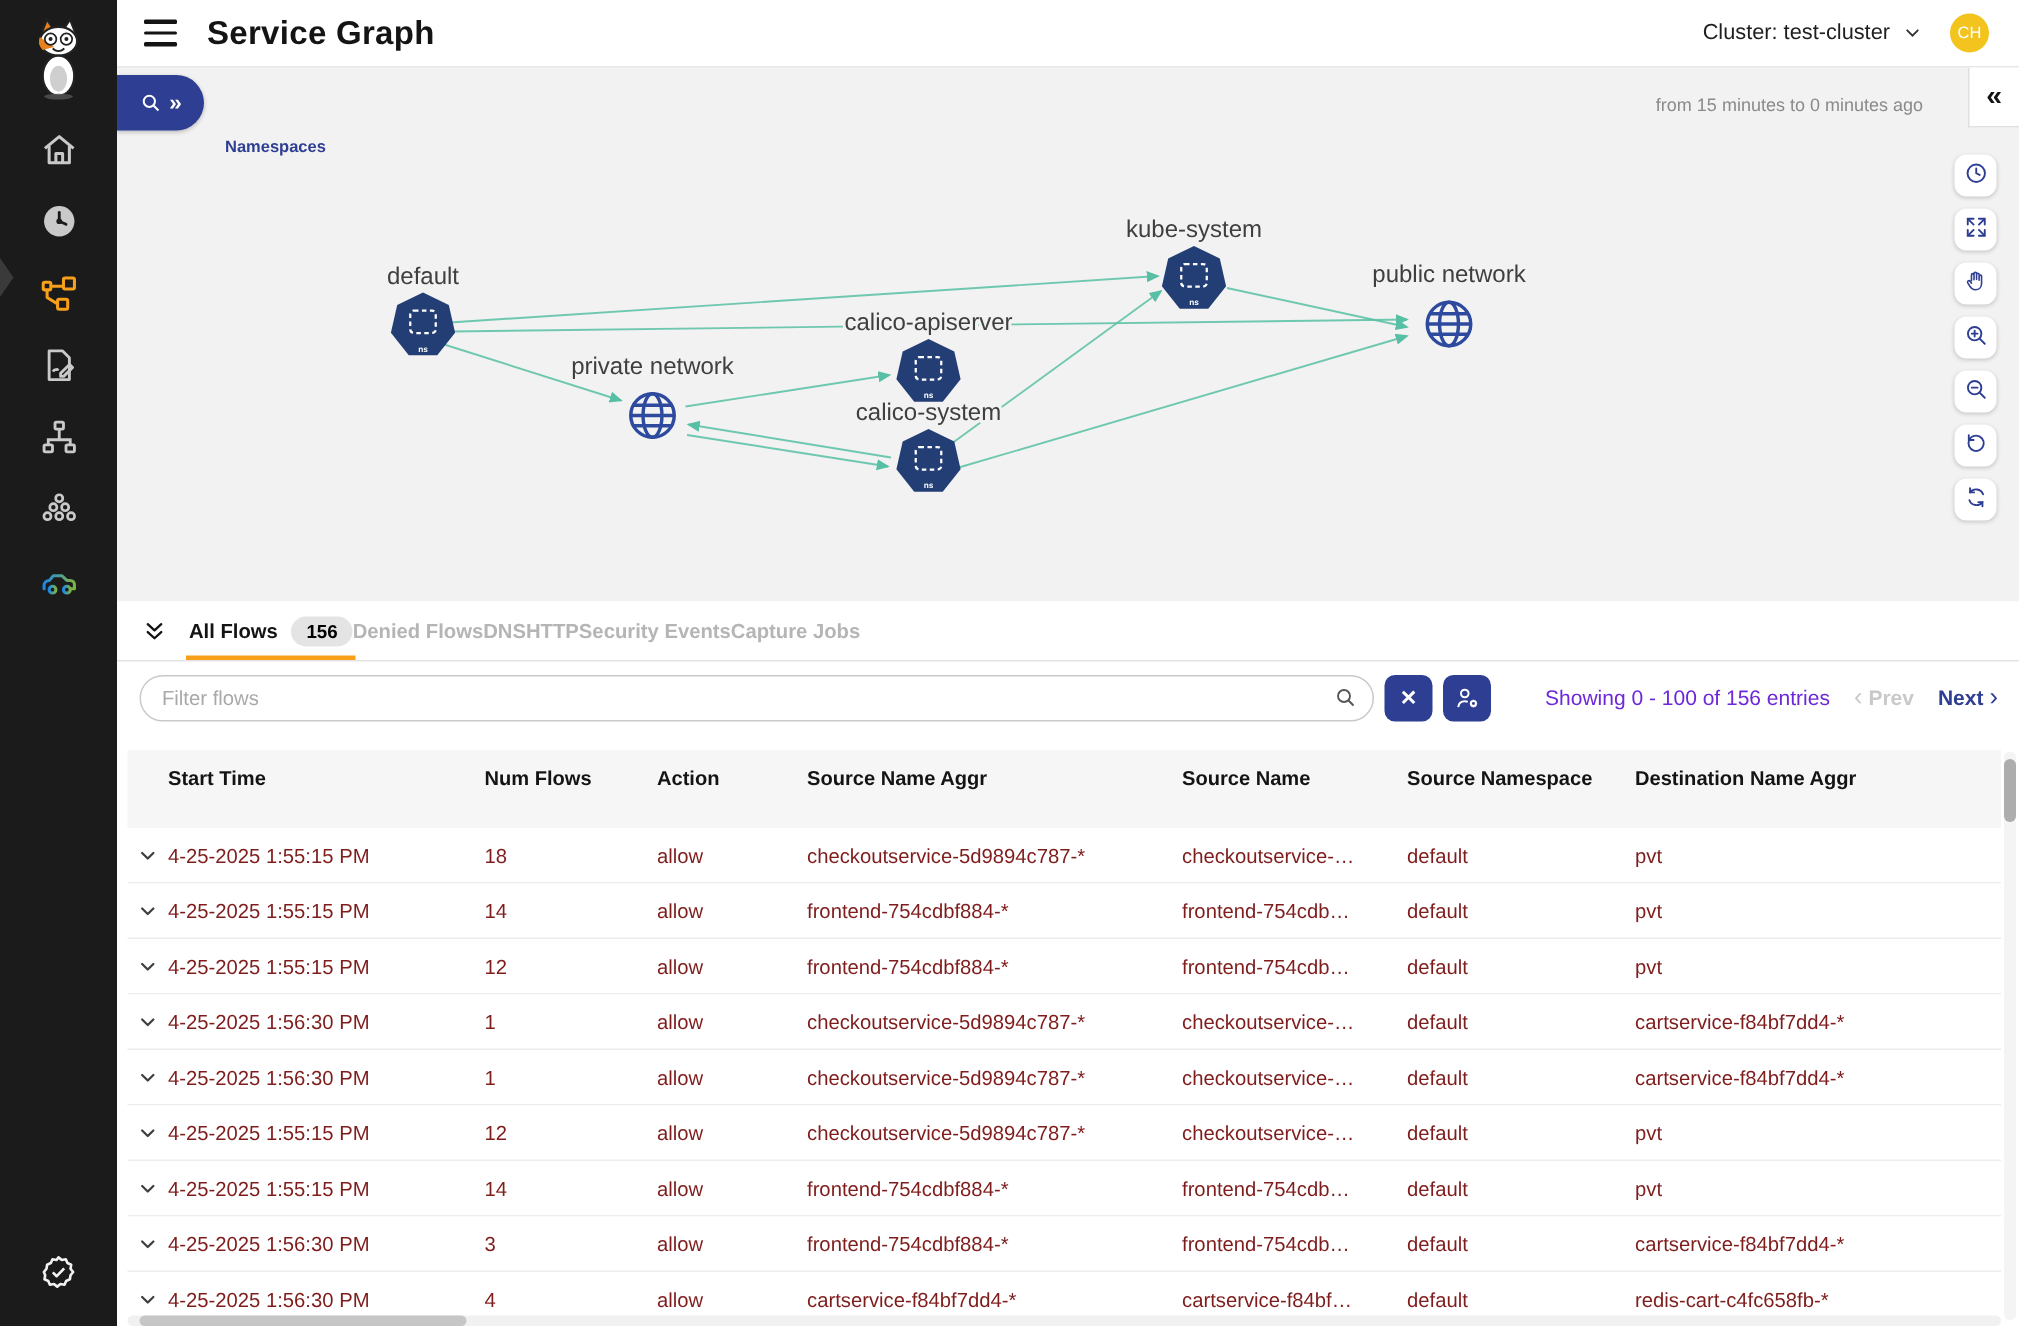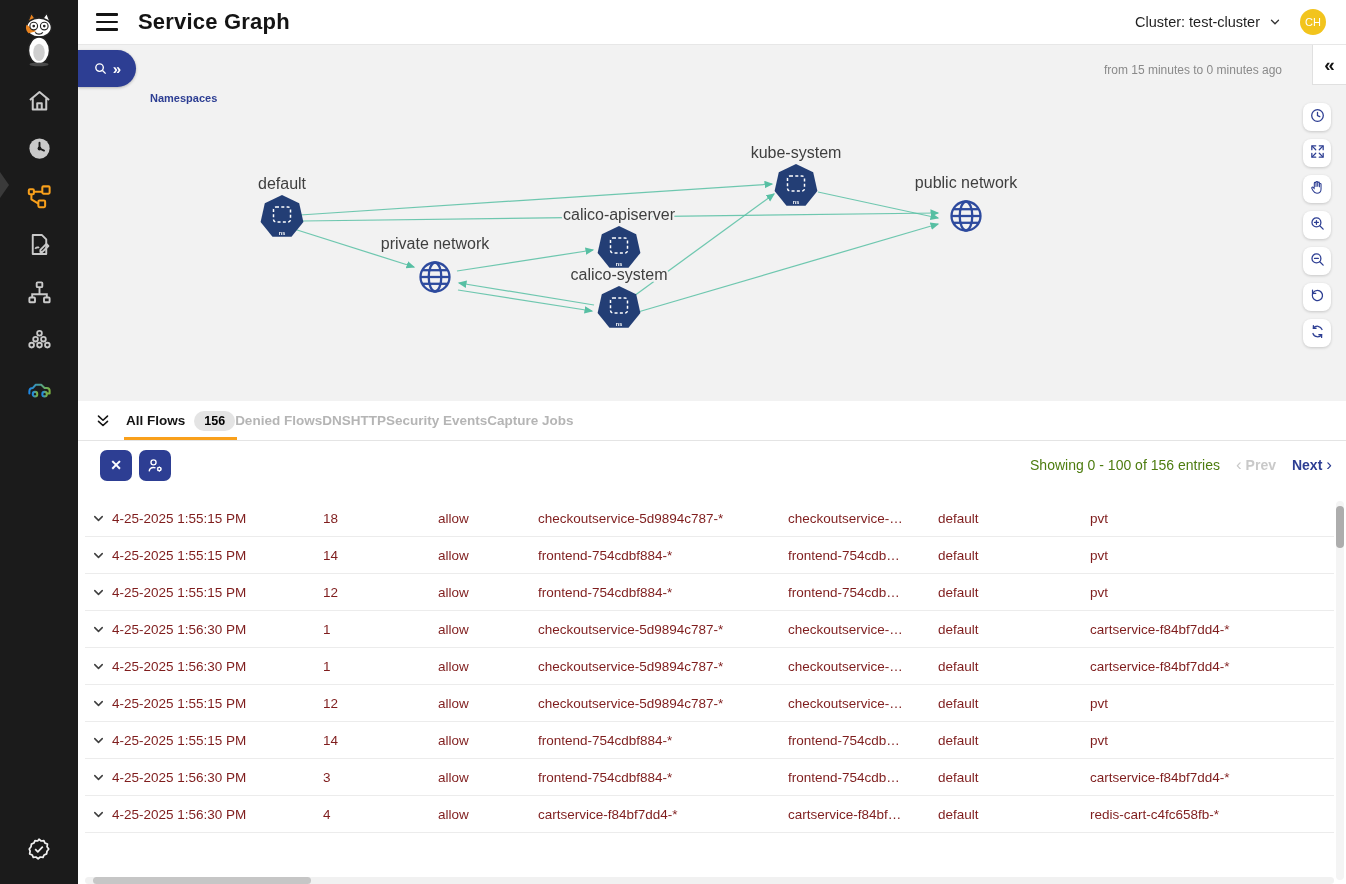--- a/index.html
+++ b/index.html
@@ -60,21 +60,21 @@
   .filter-row{height:48px;display:flex;align-items:center;padding:0 14px 0 15px;}
   .filter-wrap{position:relative;width:823px;height:31px;}
   .filter-wrap input{width:100%;height:100%;border:1px solid #c9c9c9;border-radius:16px;padding:0 34px 0 14px;font-size:13.5px;color:#333;outline:none;background:#fff;}
   .filter-wrap input::placeholder{color:#a9a9a9;}
   .f-search{position:absolute;right:11px;top:7px;color:#555;}
   .f-search svg{width:16px;height:16px;}
   .btn-x,.btn-gear{margin-left:7px;width:32px;height:31px;background:var(--navy);border:none;border-radius:7px;color:#fff;cursor:pointer;display:flex;align-items:center;justify-content:center;}
   .btn-x{font-size:14px;font-weight:700;}
   .btn-gear svg{width:19px;height:19px;}
   .spacer{flex:1;}
-  .showing{font-size:14px;color:#4d7c0f;}
+  .showing{font-size:14px;color:#6d28d9;}
   .pager{display:flex;align-items:center;gap:16px;margin-left:16px;}
   .prev,.next{display:flex;align-items:center;gap:4px;font-size:14px;font-weight:700;cursor:pointer;}
   .prev{color:#c9c9c9;}
   .next{color:var(--navy);}
   .pchev{font-size:17px;font-weight:400;}
 
   .table{margin:11px 12px 0 7px;}
   .trow,.thead{display:grid;grid-template-columns:27px 211px 115px 100px 250px 150px 152px 1fr;align-items:center;}
   .thead{background:#f6f6f6;min-height:52px;align-items:start;padding-top:11px;font-size:13.4px;font-weight:700;color:#141414;}
   .thead div{line-height:1.2;padding-right:14px;}
@@ -376,20 +376,31 @@
           <div class="tab">
             <span>Security Events</span>
           </div>
           <div class="tab">
             <span>Capture Jobs</span>
           </div>
         </div>
     </div>
 
     <div class="filter-row">
+      <div class="filter-wrap">
+        <input placeholder="Filter flows" style="">
+        <span class="f-search">
+          <svg viewBox="0 0 24 24">
+              <g fill="none" stroke="currentColor" stroke-width="1.9">
+                <circle cx="10.5" cy="10.5" r="6"></circle>
+                <path d="M15 15l5 5"></path>
+              </g>
+            </svg>
+        </span>
+      </div>
       <button class="btn-x">✕</button>
       <button class="btn-gear">
         <svg viewBox="0 0 24 24">
             <g fill="none" stroke="currentColor" stroke-width="1.7">
               <circle cx="9.5" cy="8" r="3.2"></circle>
               <path d="M4 19.5c.3-3.2 2.6-5 5.5-5 .9 0 1.8.2 2.5.5"></path>
               <circle cx="16.8" cy="16.5" r="2.1"></circle>
               <g stroke-width="1.3">
                 <path d="M16.8 13.2v1.1M16.8 18.7v1.1M13.7 16.5h1.1M18.8 16.5h1.1M14.6 14.3l.8.8M18.2 17.9l.8.8M19 14.3l-.8.8M15.4 17.9l-.8.8"></path>
               </g>
@@ -404,20 +415,30 @@
             <span>Prev</span>
           </span>
         <span class="next">
             <span>Next</span>
             <span class="pchev">›</span>
           </span>
       </div>
     </div>
 
     <div class="table">
+      <div class="thead" id="thead">
+          <div></div>
+          <div>Start Time</div>
+          <div>Num Flows</div>
+          <div>Action</div>
+          <div>Source Name Aggr</div>
+          <div>Source Name</div>
+          <div>Source Namespace</div>
+          <div>Destination Name Aggr</div>
+        </div>
       <div id="tbody">
           <div class="trow">
             <div class="exp">
               <svg viewBox="0 0 24 24">
                 <path d="M6 9l6 6 6-6" fill="none" stroke="currentColor" stroke-width="2.4" stroke-linecap="round" stroke-linejoin="round"></path>
               </svg>
             </div>
             <div class="cell">4-25-2025 1:55:15 PM</div>
             <div class="cell">18</div>
             <div class="cell">allow</div>

